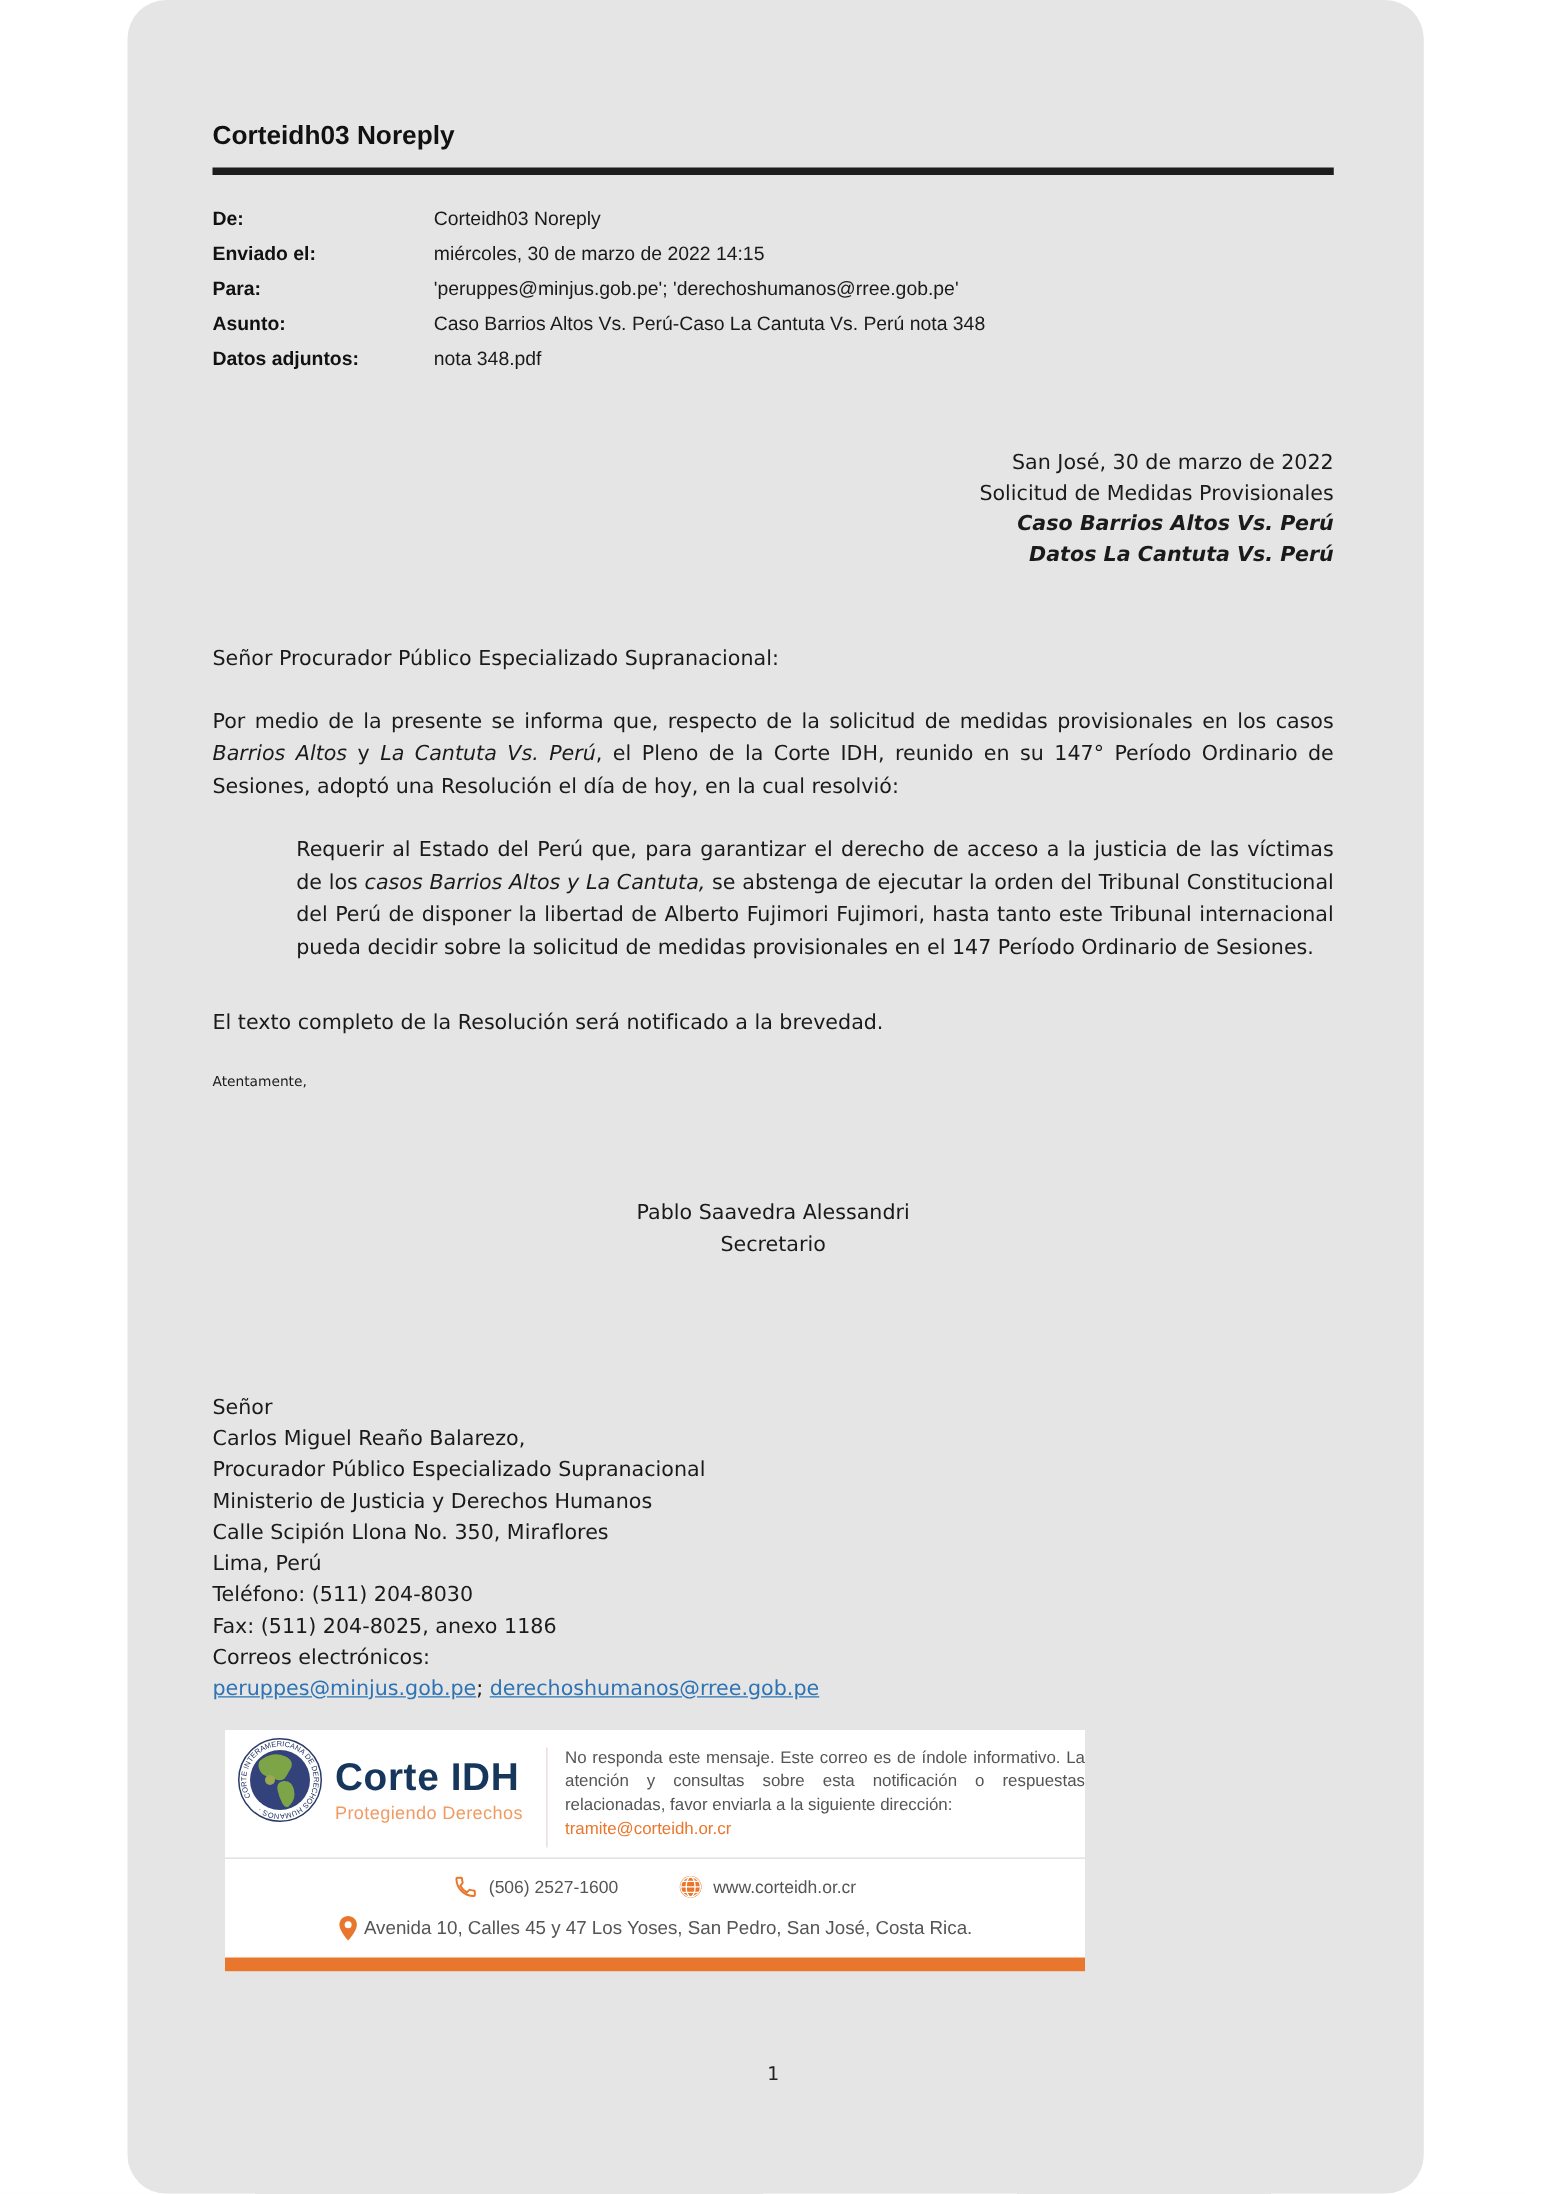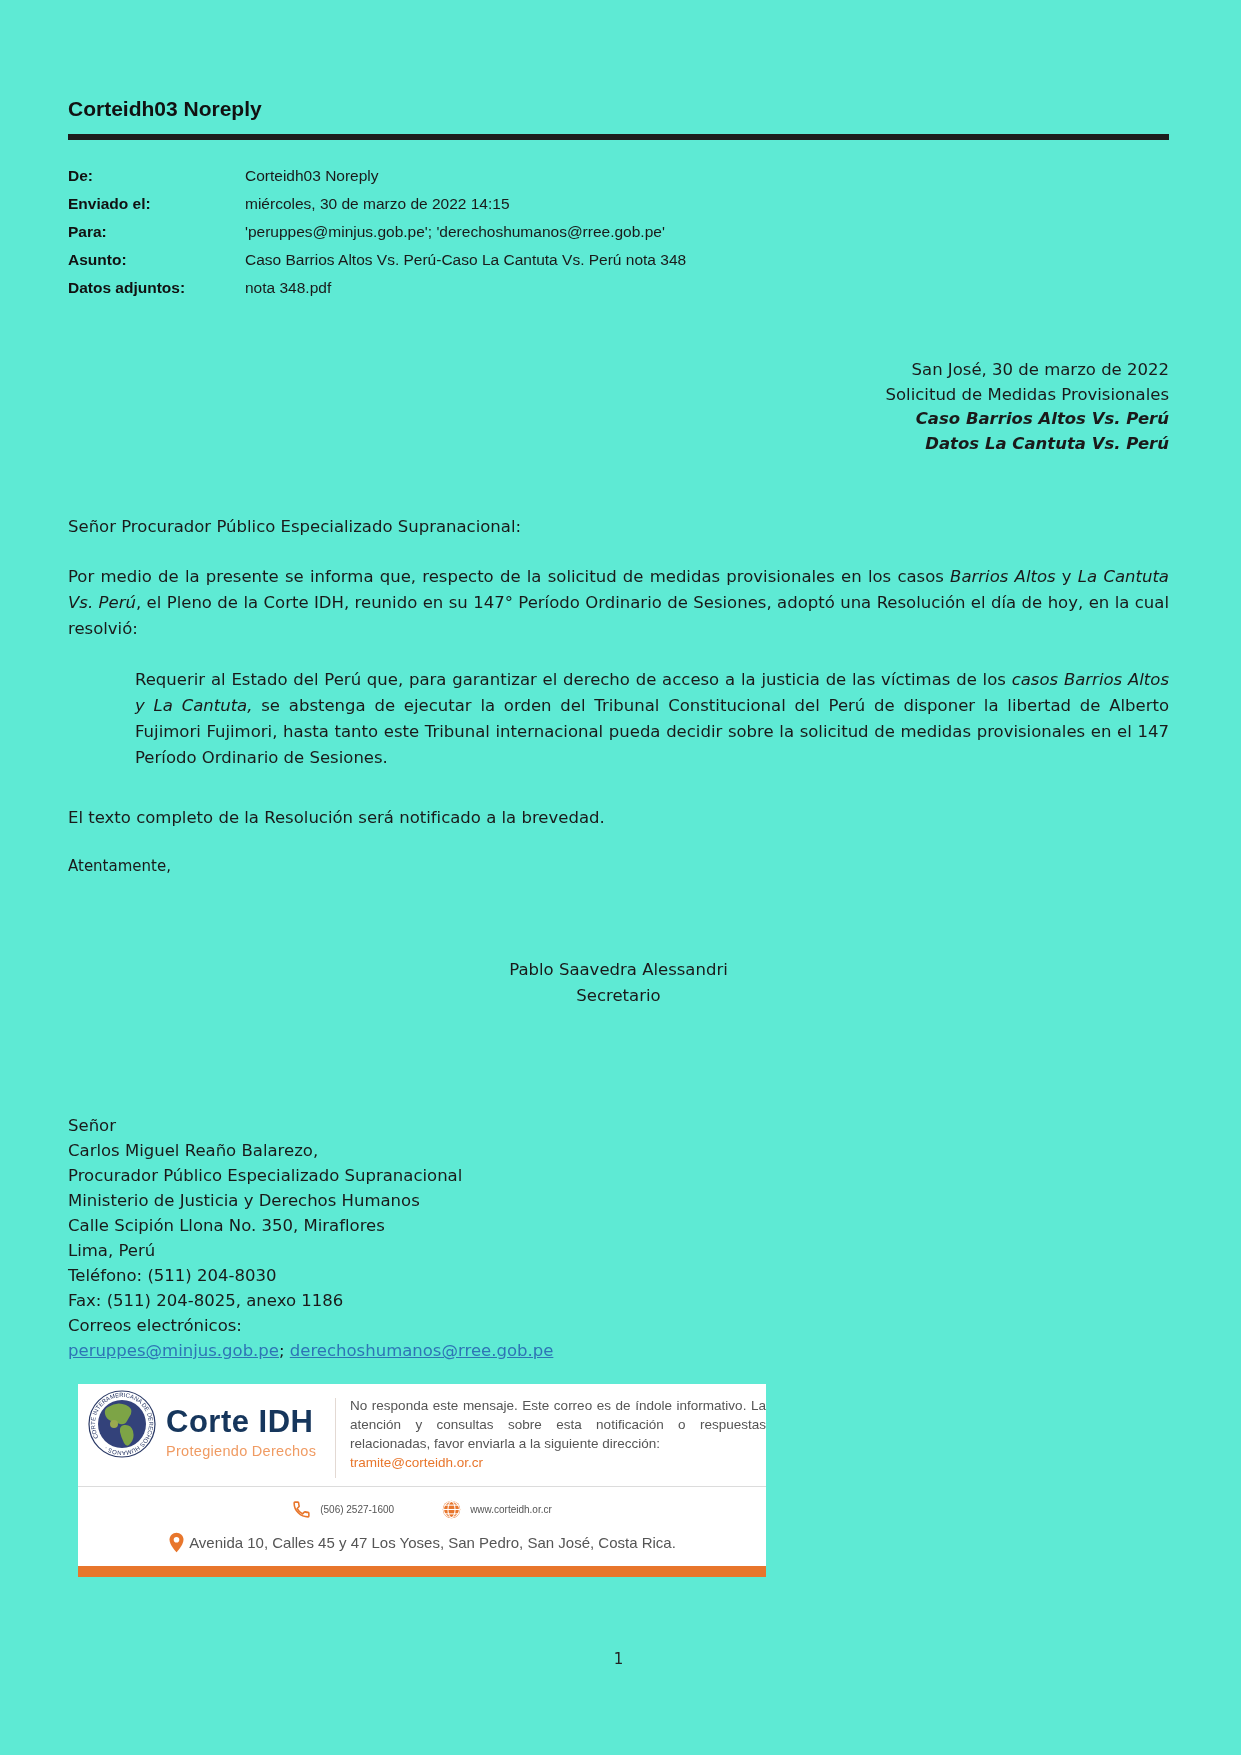--- a/index.html
+++ b/index.html
@@ -1,25 +1,26 @@
 <!DOCTYPE html>
 <html lang="es"><head>
 <meta charset="utf-8">
 <style>
   * { margin: 0; padding: 0; box-sizing: border-box; }
   html, body { background: #ffffff; }
   .page {
     position: relative;
-    width: 1241px;
+    width: 1037px;
     height: 1755px;
     margin: 0 auto;
-    background: #5eead4;
+    background: #e5e5e5;
     font-family: "DejaVu Sans", sans-serif;
     color: #1a1a1a;
     overflow: hidden;
+    border-radius: 31px;
   }
   .content { padding: 0 72px 0 68px; }
 
   
   .email-title {
     margin-top: 96px;
     font-family: "Liberation Sans", sans-serif;
     font-size: 21px;
     font-weight: bold;
     line-height: 26px;
@@ -49,21 +50,21 @@
     text-align: justify;
   }
   .quote-para {
     margin-top: 25px;
     margin-left: 67px;
     font-size: 16.5px;
     line-height: 26px;
     text-align: justify;
   }
   .single-line { margin-top: 34px; font-size: 16.5px; line-height: 26px; }
-  .closing { margin-top: 22px; font-size: 15px; line-height: 26px; }
+  .closing { margin-top: 22px; font-size: 11px; line-height: 26px; }
   .signer { margin-top: 78px; text-align: center; font-size: 16.5px; line-height: 26px; }
   .it { font-style: italic; }
 
   
   .recipient { margin-top: 104px; font-size: 16.5px; line-height: 25px; }
   a.mail-link, .mail-link { color: #2E74B5; text-decoration: underline; cursor: pointer; }
   .link-sep { color: #1a1a1a; text-decoration: none; }
 
   
   .sig-block { margin-top: 21px; margin-left: 10px; width: 688px; background: #fff; }
@@ -81,21 +82,21 @@
   .v-divider { position: absolute; left: 257px; top: 14px; width: 1px; height: 80px; background: #e3d9d3; }
   .notice {
     position: absolute; left: 272px; top: 12px; width: 416px;
     font-family: "Liberation Sans", sans-serif;
     font-size: 13.5px; line-height: 19px; color: #555; text-align: justify;
   }
   .notice-mail { color: #E8762C; text-align: left; }
   .h-divider { height: 1px; background: #dcdcdc; margin-top: 2px; }
   .contact-row {
     margin-top: 10px; display: flex; justify-content: center; gap: 48px;
-    font-family: "Liberation Sans", sans-serif; font-size: 10px; color: #555;
+    font-family: "Liberation Sans", sans-serif; font-size: 14px; color: #555;
     align-items: center; height: 24px;
   }
   .contact-item { display: flex; align-items: center; gap: 9px; }
   .address-row {
     margin-top: 9px; display: flex; justify-content: center; align-items: center; gap: 4px;
     font-family: "Liberation Sans", sans-serif; font-size: 15px; color: #555; height: 24px;
   }
   .orange-bar { margin-top: 12px; height: 11px; background: #E8762C; }
 
   .page-num { margin-top: 72px; text-align: center; font-size: 15px; color: #222; line-height: 20px; }

